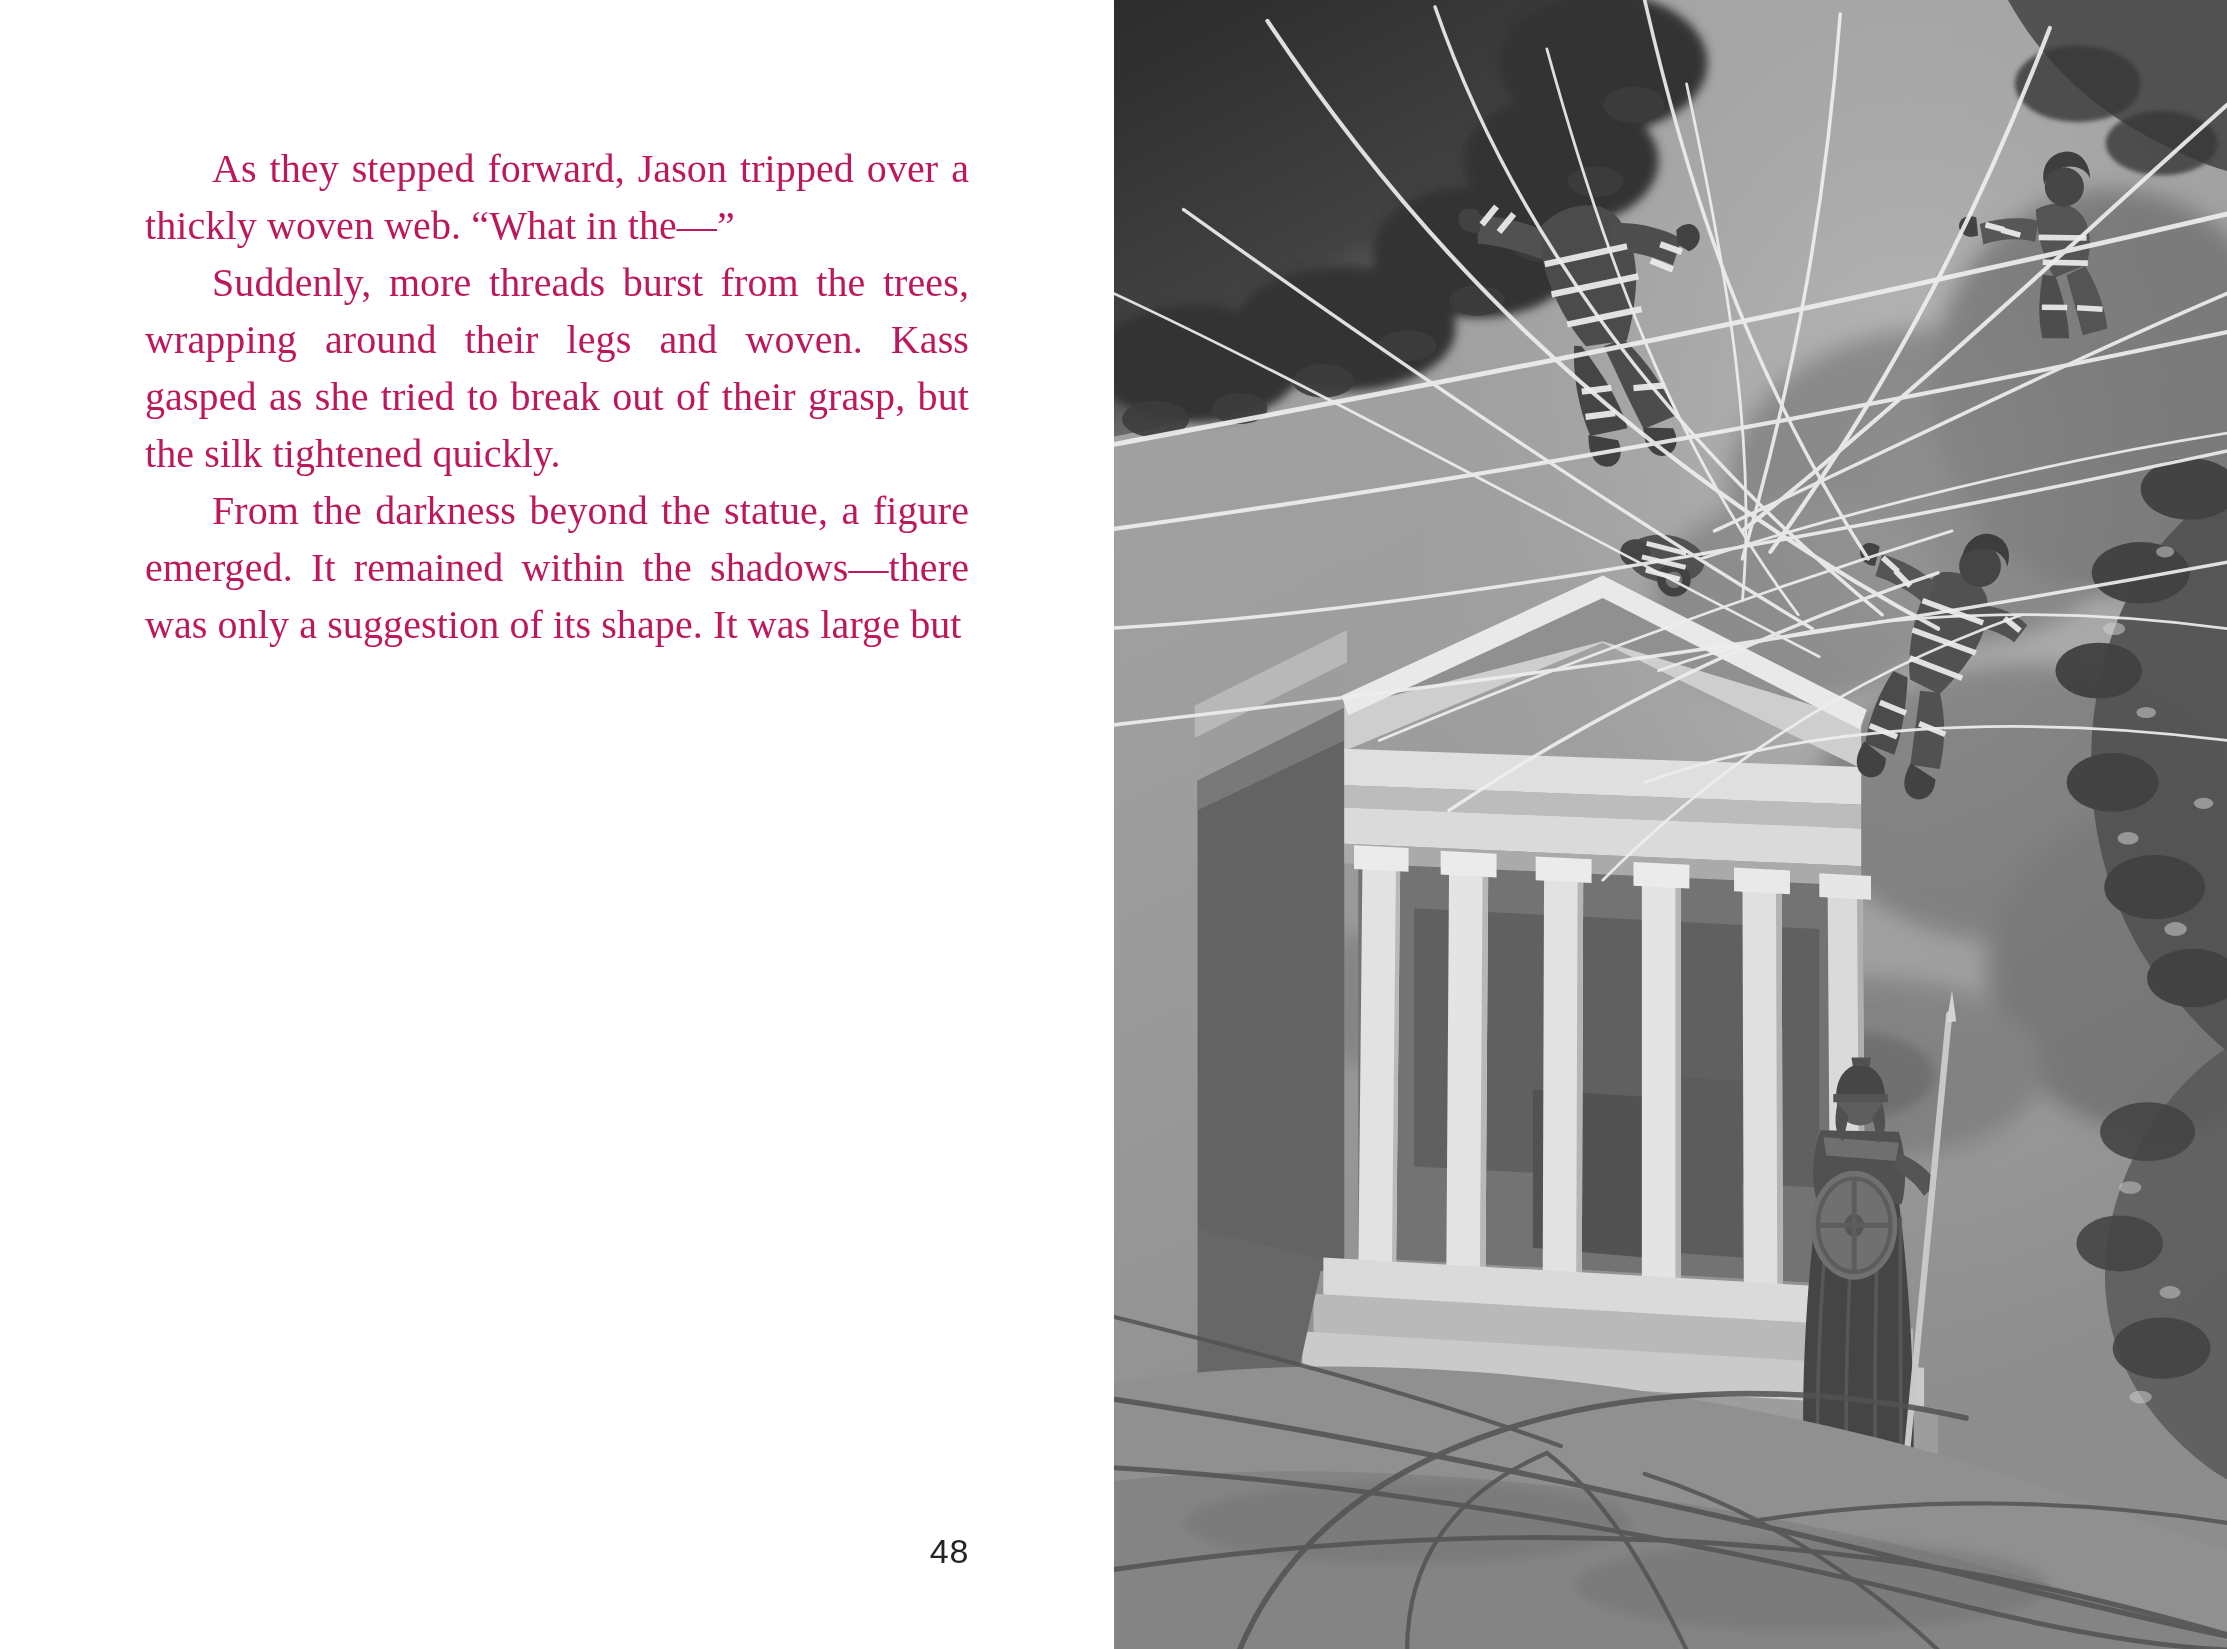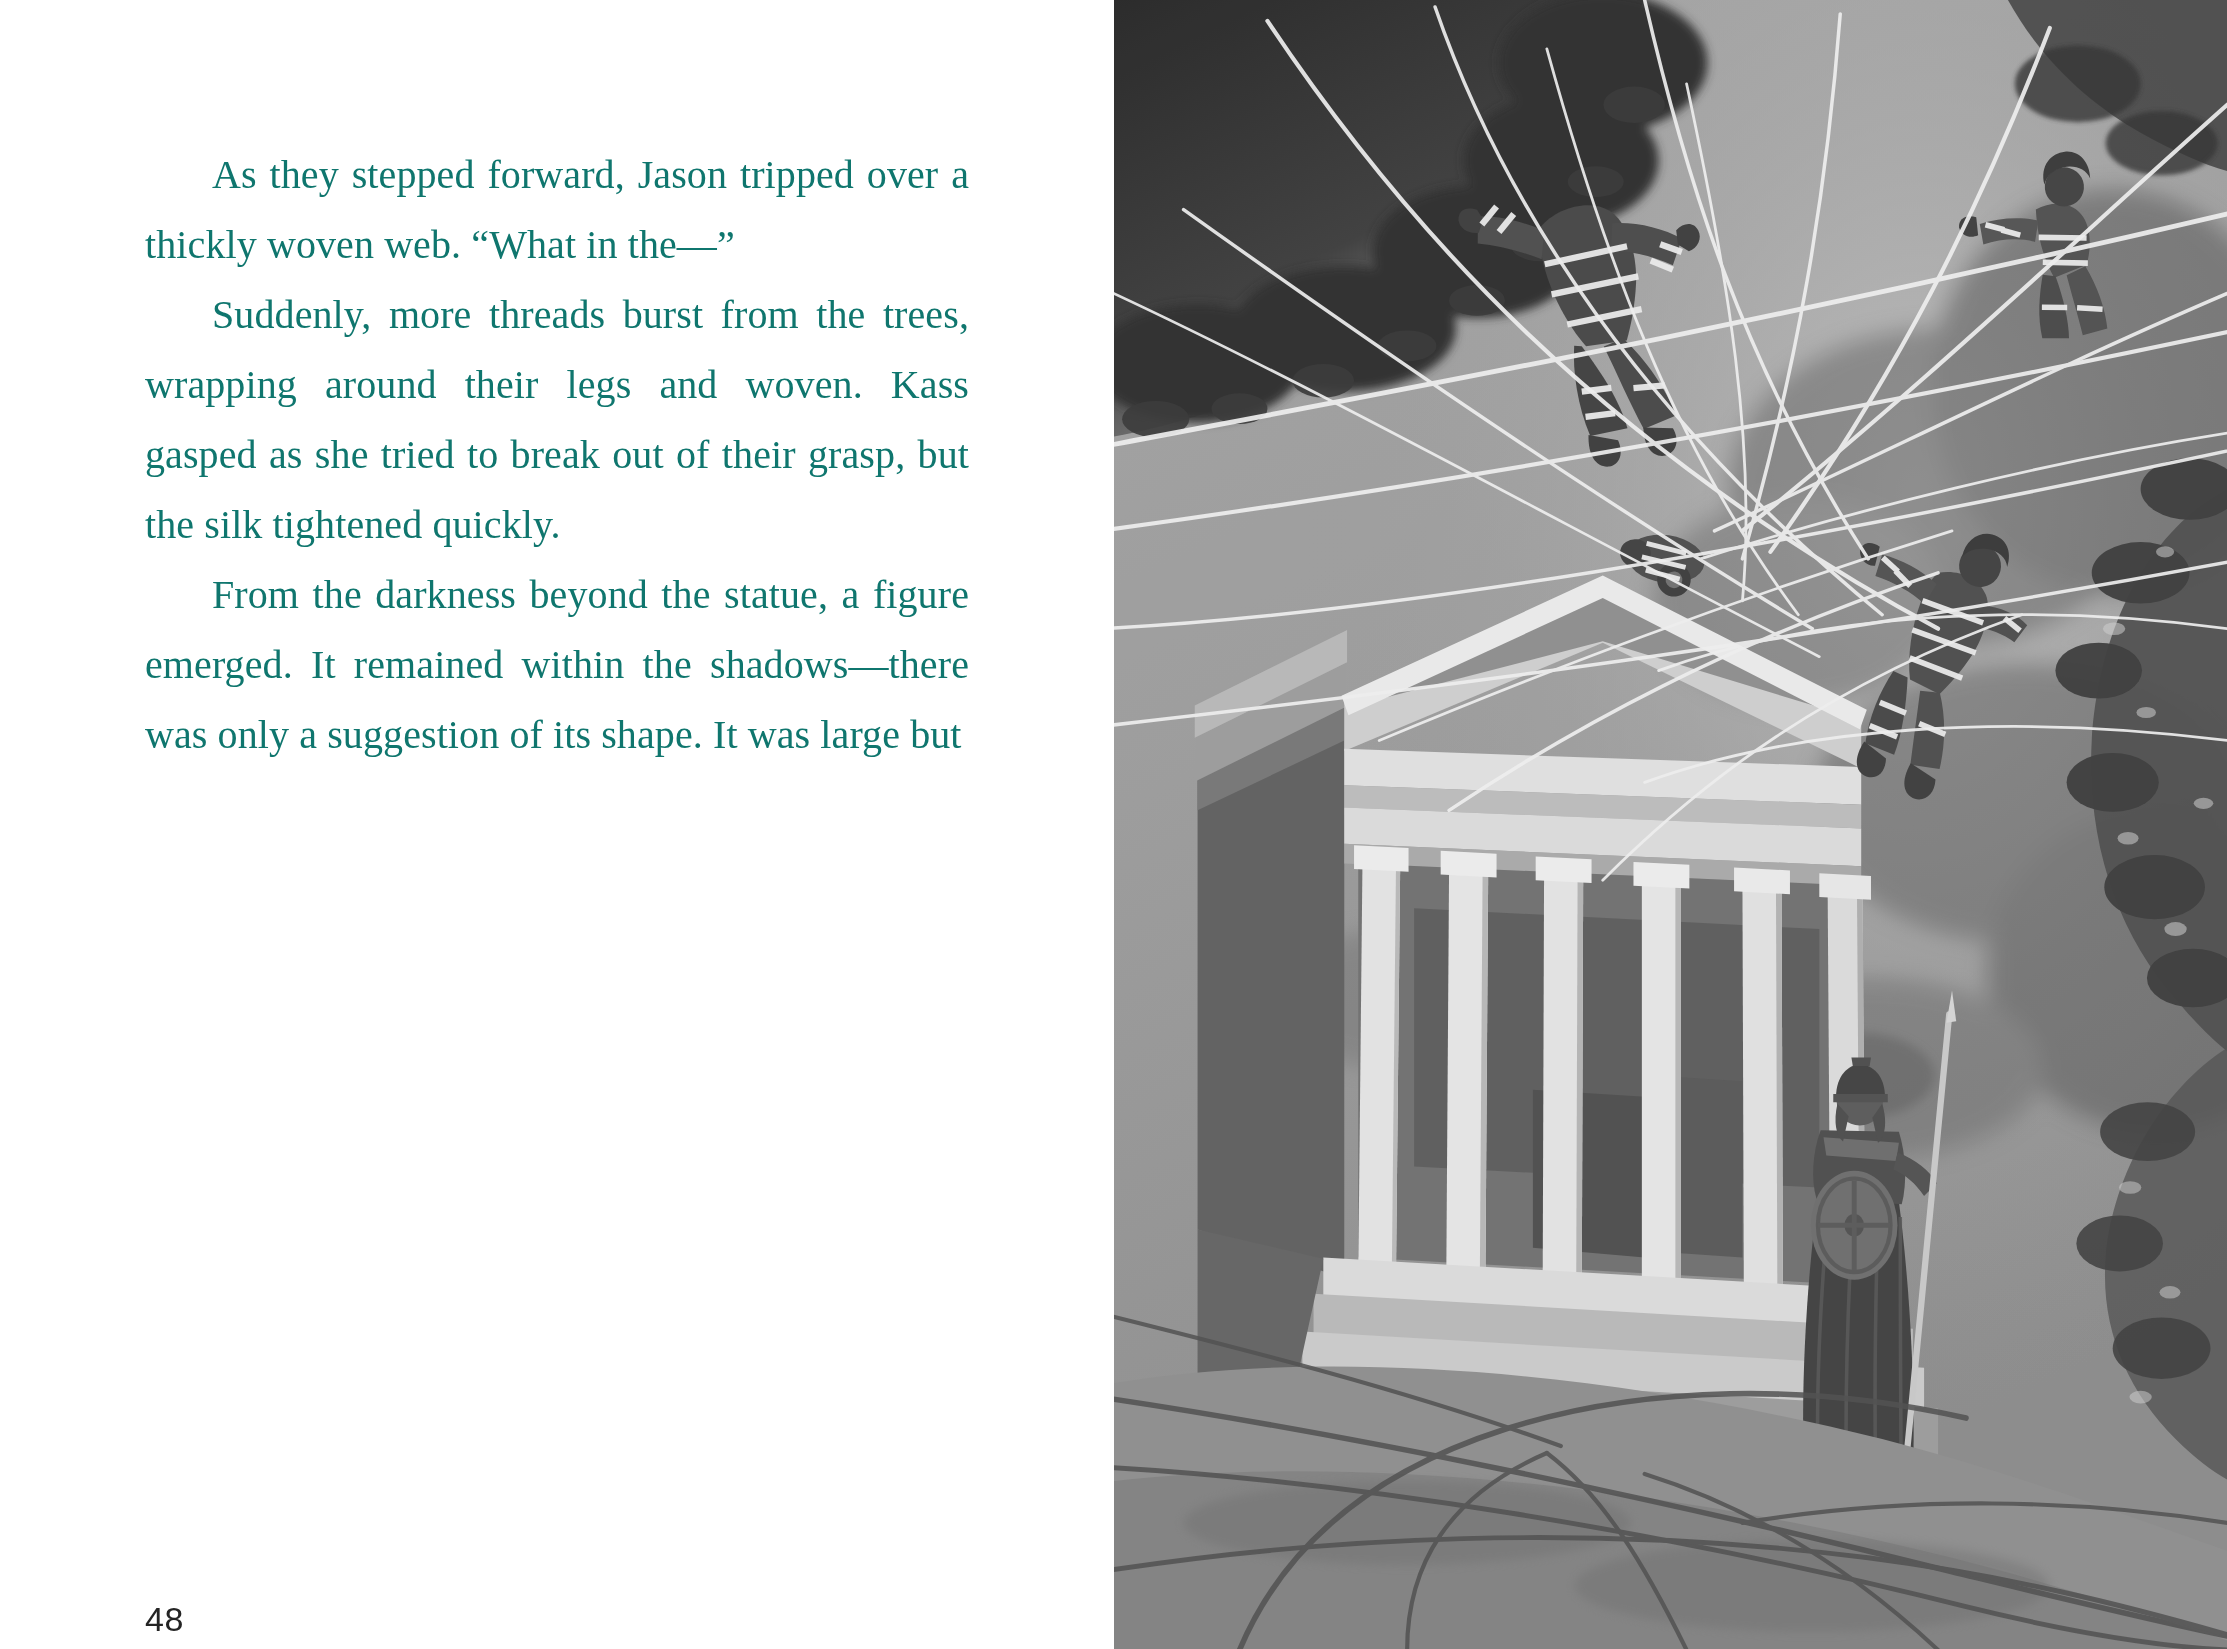--- a/index.html
+++ b/index.html
@@ -36,32 +36,32 @@
     top: 140px;
     width: 824px;
   }
 
   .para {
     margin: 0;
     text-indent: 67px;
     text-align: justify;
     font-family: "Liberation Serif", serif;
     font-size: 40px;
-    line-height: 70px;
-    color: #0f766e;
+    line-height: 57px;
+    color: #be185d;
     letter-spacing: 0.1px;
     -webkit-font-smoothing: antialiased;
   }
 
   .folio {
     position: absolute;
     left: 145px;
     width: 824px;
-    top: 1600px;
-    text-align: left;
+    top: 1532px;
+    text-align: right;
     font-family: "Liberation Sans", sans-serif;
     font-size: 34px;
     color: #242424;
     letter-spacing: 0.7px;
   }
 
   
   .plate {
     position: relative;
     width: 1113px;

